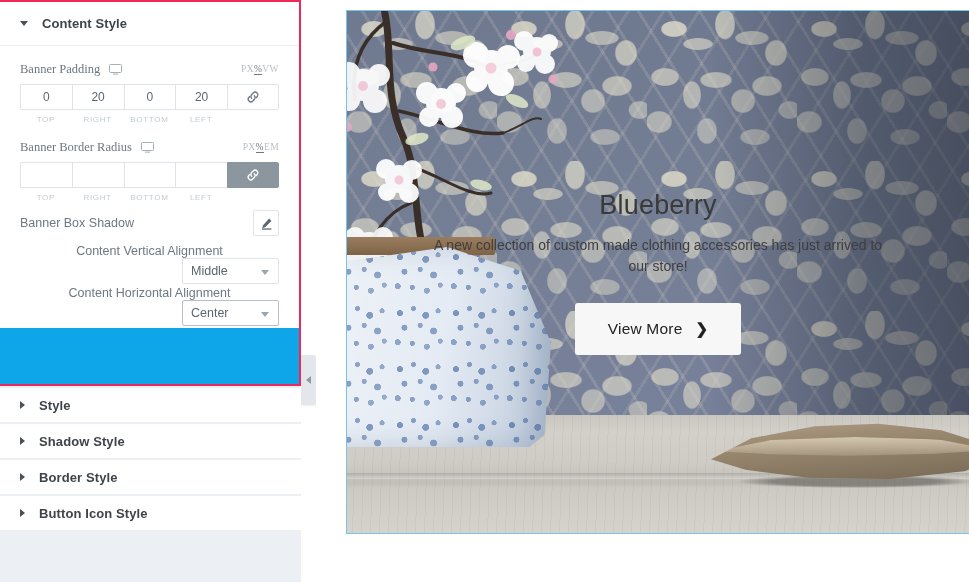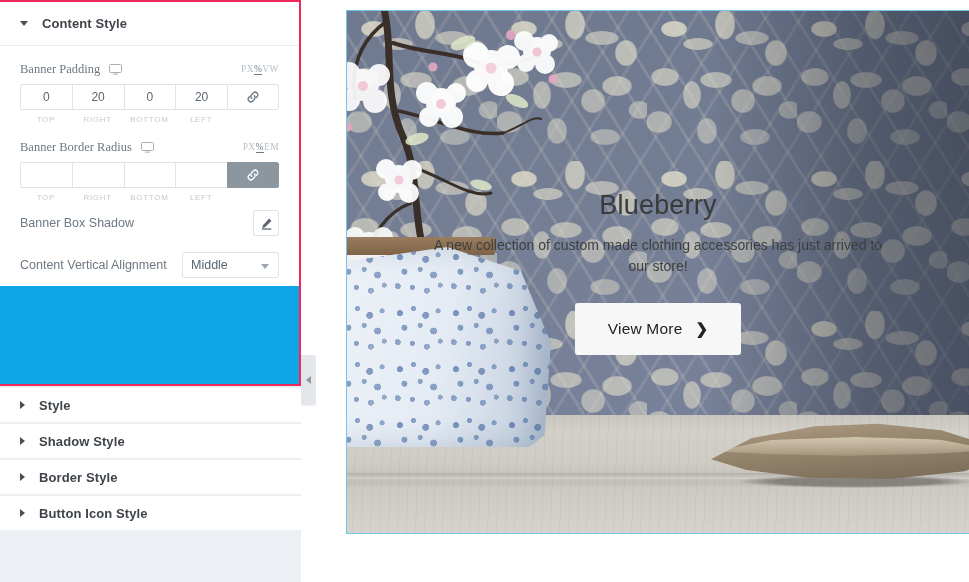--- a/index.html
+++ b/index.html
@@ -111,21 +111,21 @@
   .edit-btn {
     margin-left: auto;
     width: 26px; height: 26px;
     border: 1px solid #e0e4e8; border-radius: 2px;
     background: #fff;
     display: flex; align-items: center; justify-content: center;
     cursor: pointer;
   }
 
   
-  .row.sel { height: 42px; }
+  .row.sel { height: 42px; flex-direction: column; }
   .sel-box {
     margin-left: auto; position: relative;
     width: 97px; height: 26px;
     border: 1px solid #e0e4e8; border-radius: 2px;
     background: #fff; display: flex; align-items: center;
     padding-left: 8px; cursor: pointer;
   }
   .sel-box.focus { border-color: #b9c1c8; }
   .sel-val { font-size: 12.5px; color: #5a6670; }
   .sel-caret {
@@ -401,20 +401,27 @@
 
 
         <div class="row sel">
           <span class="ctl-label">Content Vertical Alignment</span>
           <span class="sel-box">
             <span class="sel-val">Middle</span>
             <span class="sel-caret"></span>
           </span>
         </div>
 
+        <div class="row sel">
+          <span class="ctl-label">Content Horizontal Alignment</span>
+          <span class="sel-box focus">
+            <span class="sel-val">Center</span>
+            <span class="sel-caret"></span>
+          </span>
+        </div>
 
       </div>
     </div>
 
     <div class="section collapsed">
       <span class="tri right"></span>
       <span class="sec-title">Style</span>
     </div>
     <div class="section collapsed">
       <span class="tri right"></span>

